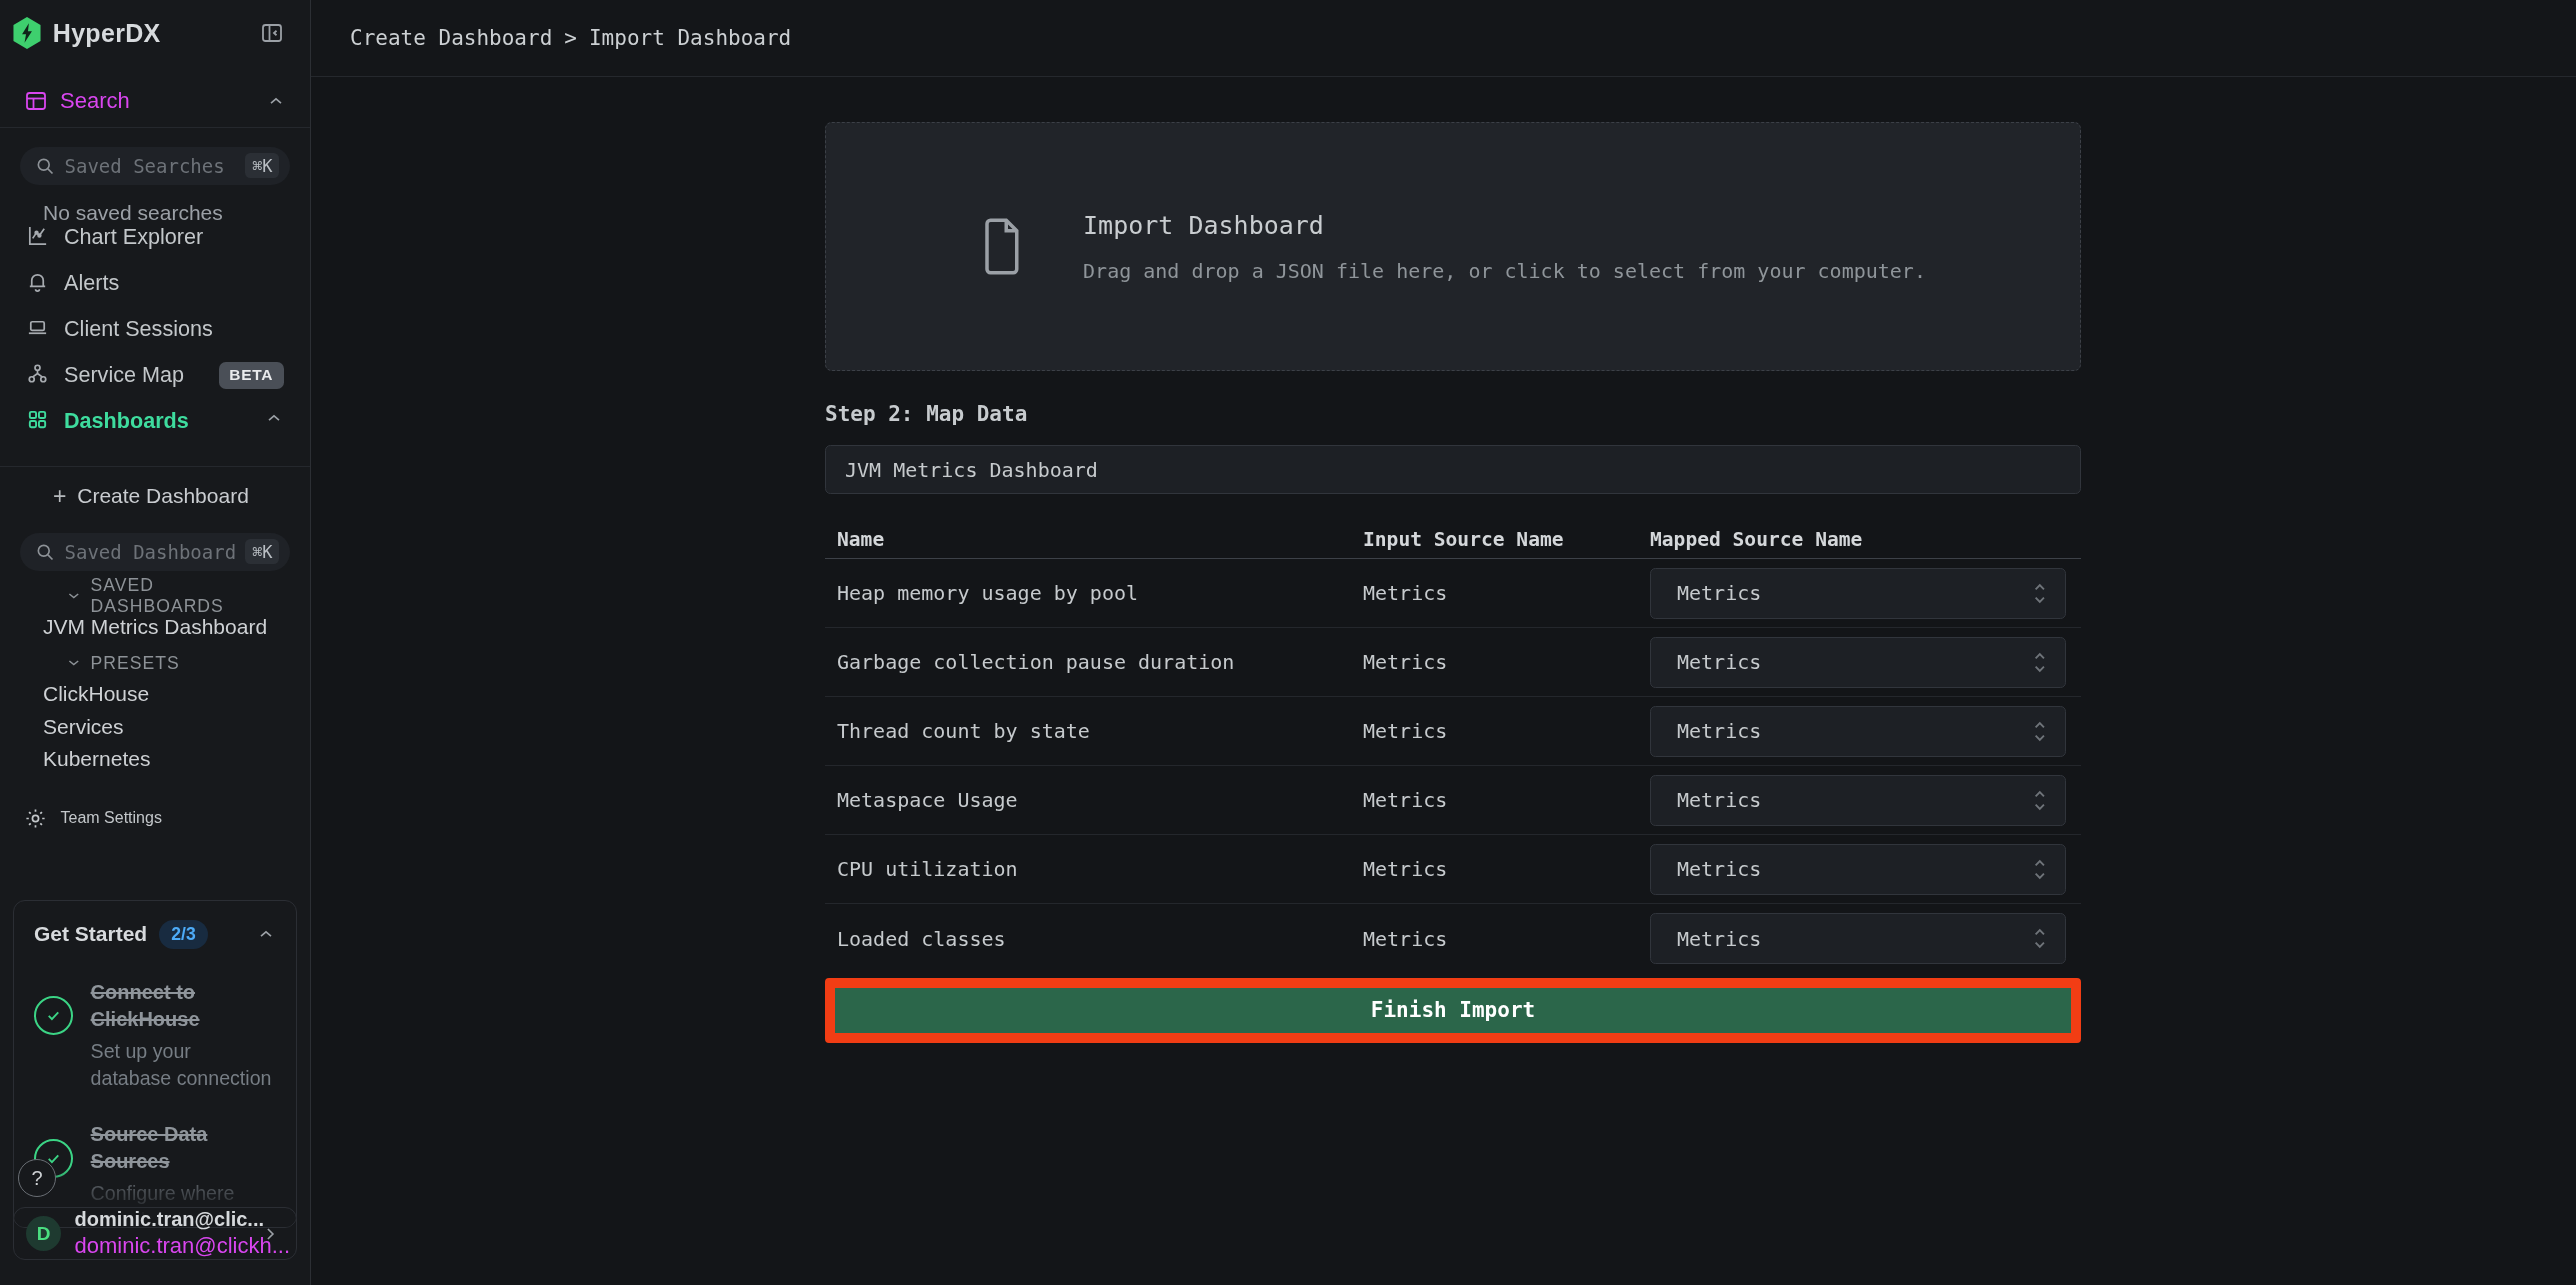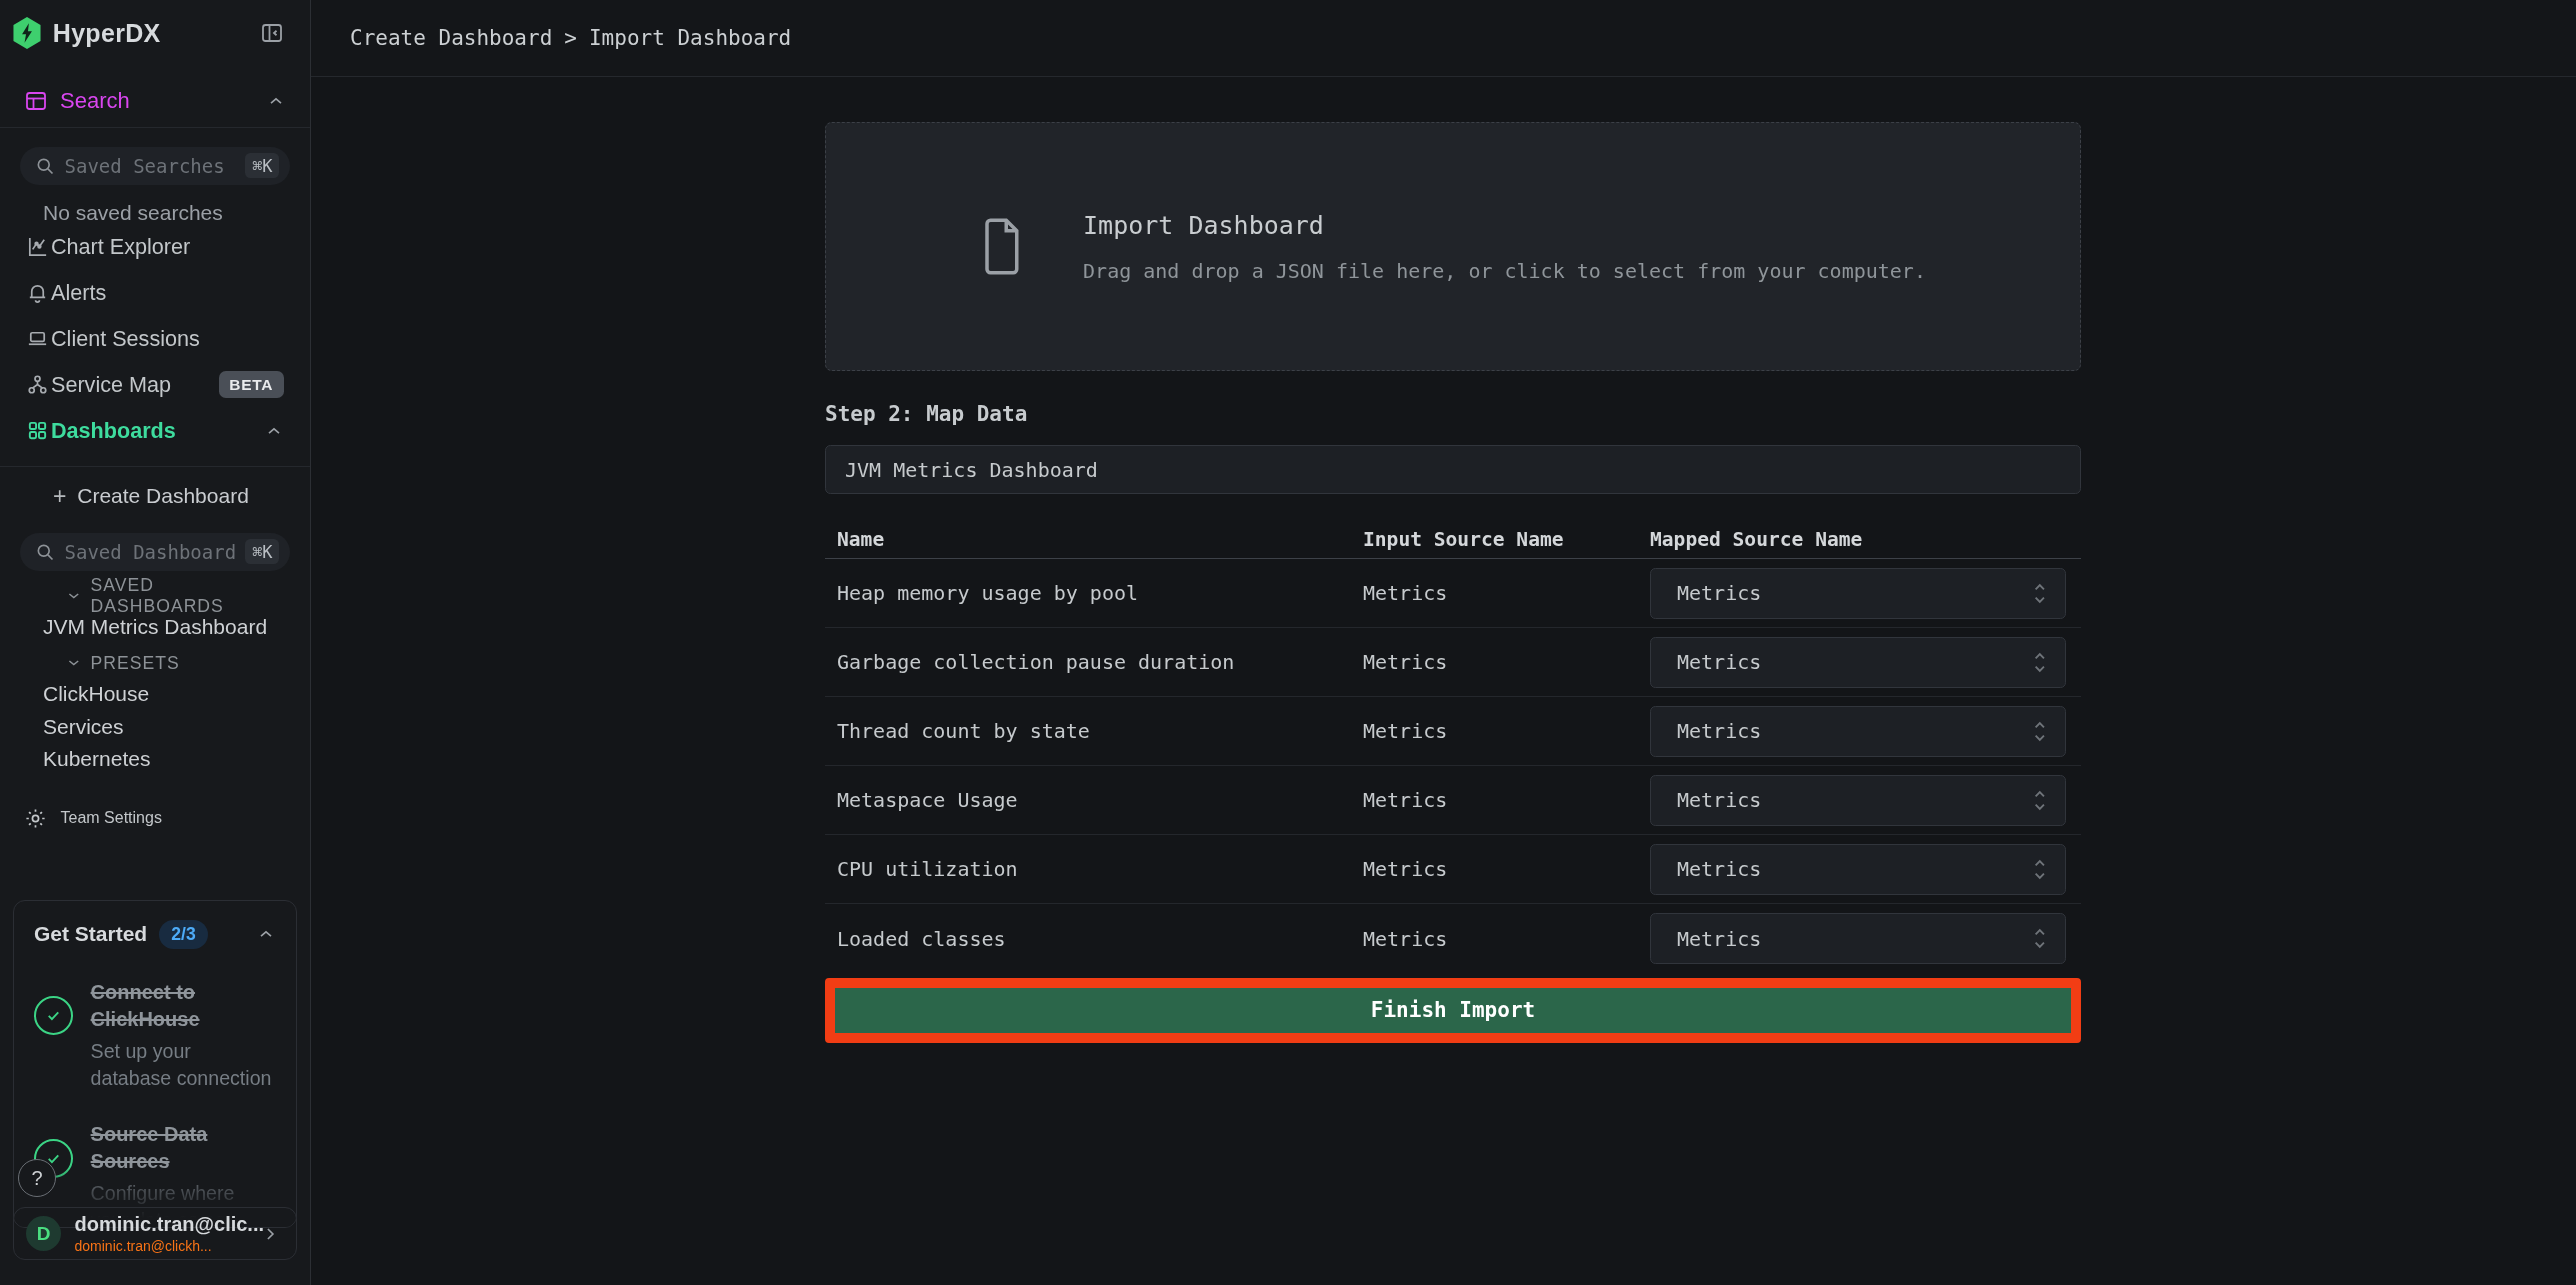--- a/index.html
+++ b/index.html
@@ -18,21 +18,21 @@
   .side-head .chev { margin-left:auto; color:#9ba0a6; }
   .side-divider { border-bottom:1.4px solid #25282d; }
 
   .pill-input { position:relative; margin:19px 20px 0 20px; height:38px; background:#1f2227; border-radius:19px; display:flex; align-items:center; padding:0 10.8px 0 15px; gap:9.5px; }
   .pill-input input { flex:1; background:transparent; border:none; outline:none; color:#c6cacd; font-family:"DejaVu Sans Mono", monospace; font-size:19px; min-width:0; }
   .pill-input input::placeholder { color:#6d7278; }
   .kbd { background:#2b2f35; color:#b9bec3; border-radius:5.4px; font-size:17px; padding:2.7px 6.8px; font-family:"DejaVu Sans Mono", monospace; }
 
   .muted-line { margin-top:17.6px; height:21.6px; display:flex; align-items:center; padding:0 43px; color:#9ba0a6; font-size:21px; }
 
-  .nav-item { height:46px; display:flex; align-items:center; gap:0; padding:0 26px 0 24px; color:#c3c7ca; font-size:21.6px; cursor:pointer; }
+  .nav-item { height:46px; display:flex; align-items:flex-start; gap:13px; padding:0 26px 0 24px; color:#c3c7ca; font-size:21.6px; cursor:pointer; }
   .nav-item:first-of-type { margin-top:12px; }
   .nav-item .nav-icon { width:27px; display:flex; justify-content:center; color:#a7abb0; }
   .nav-item.active { color:#3edc9e; font-weight:bold; }
   .nav-item.active .nav-icon { color:#3edc9e; }
   .beta-badge { margin-left:auto; background:#4a4f57; color:#e9ebed; font-size:15.5px; font-weight:bold; letter-spacing:0.7px; padding:4.7px 10.8px; border-radius:6.8px; }
   .nav-item .chev { margin-left:auto; color:#9ba0a6; }
 
   .create-dash { height:43px; margin-top:8px; display:flex; align-items:center; gap:10.8px; padding:0 24px 0 53px; color:#c9ccd0; font-size:21px; cursor:pointer; }
   .plus { color:#b6babd; font-size:23px; line-height:1; }
 
@@ -55,21 +55,21 @@
   .gs-item-title.done { text-decoration:line-through; }
   .gs-item-desc { color:#767d84; font-size:19.6px; line-height:1.35; margin-top:5.4px; }
   .gs-item-body { flex:1; }
 
   .help-btn { position:absolute; left:18px; top:1159px; width:38px; height:38px; border-radius:50%; border:1.4px solid #6a6f75; background:#17191c; color:#cdd0d3; font-size:20px; display:flex; align-items:center; justify-content:center; cursor:pointer; z-index:5; }
 
   .user-card { position:absolute; left:13px; right:13px; top:1207px; height:53px; border:1.4px solid #2b2e34; border-radius:12px; display:flex; align-items:center; gap:13.5px; padding:0 16px 0 12px; cursor:pointer; }
   .avatar { width:35px; height:35px; border-radius:50%; background:#1e3a30; color:#4ade80; font-weight:bold; font-size:19px; display:flex; align-items:center; justify-content:center; flex-shrink:0; }
   .user-texts { flex:1; min-width:0; }
   .user-name { color:#d6d9dc; font-size:20px; font-weight:bold; white-space:nowrap; }
-  .user-email { color:#f97316; font-size:14px; white-space:nowrap; margin-top:1.4px; }
+  .user-email { color:#d946ef; font-size:22px; white-space:nowrap; margin-top:1.4px; }
   .user-card .chev { color:#9ba0a6; flex-shrink:0; }
 
   
   .main { flex:1; display:flex; flex-direction:column; background:#131518; }
   .topbar { height:77px; border-bottom:1.4px solid #25282d; display:flex; align-items:center; padding:0 39px; background:#141619; }
   .breadcrumb { font-family:"DejaVu Sans Mono", monospace; font-size:21px; color:#ccd0d3; display:flex; gap:12px; }
   .breadcrumb .crumb { cursor:pointer; }
   .breadcrumb .sep { color:#ccd0d3; }
 
   .content { width:1256px; margin-left:514px; }

